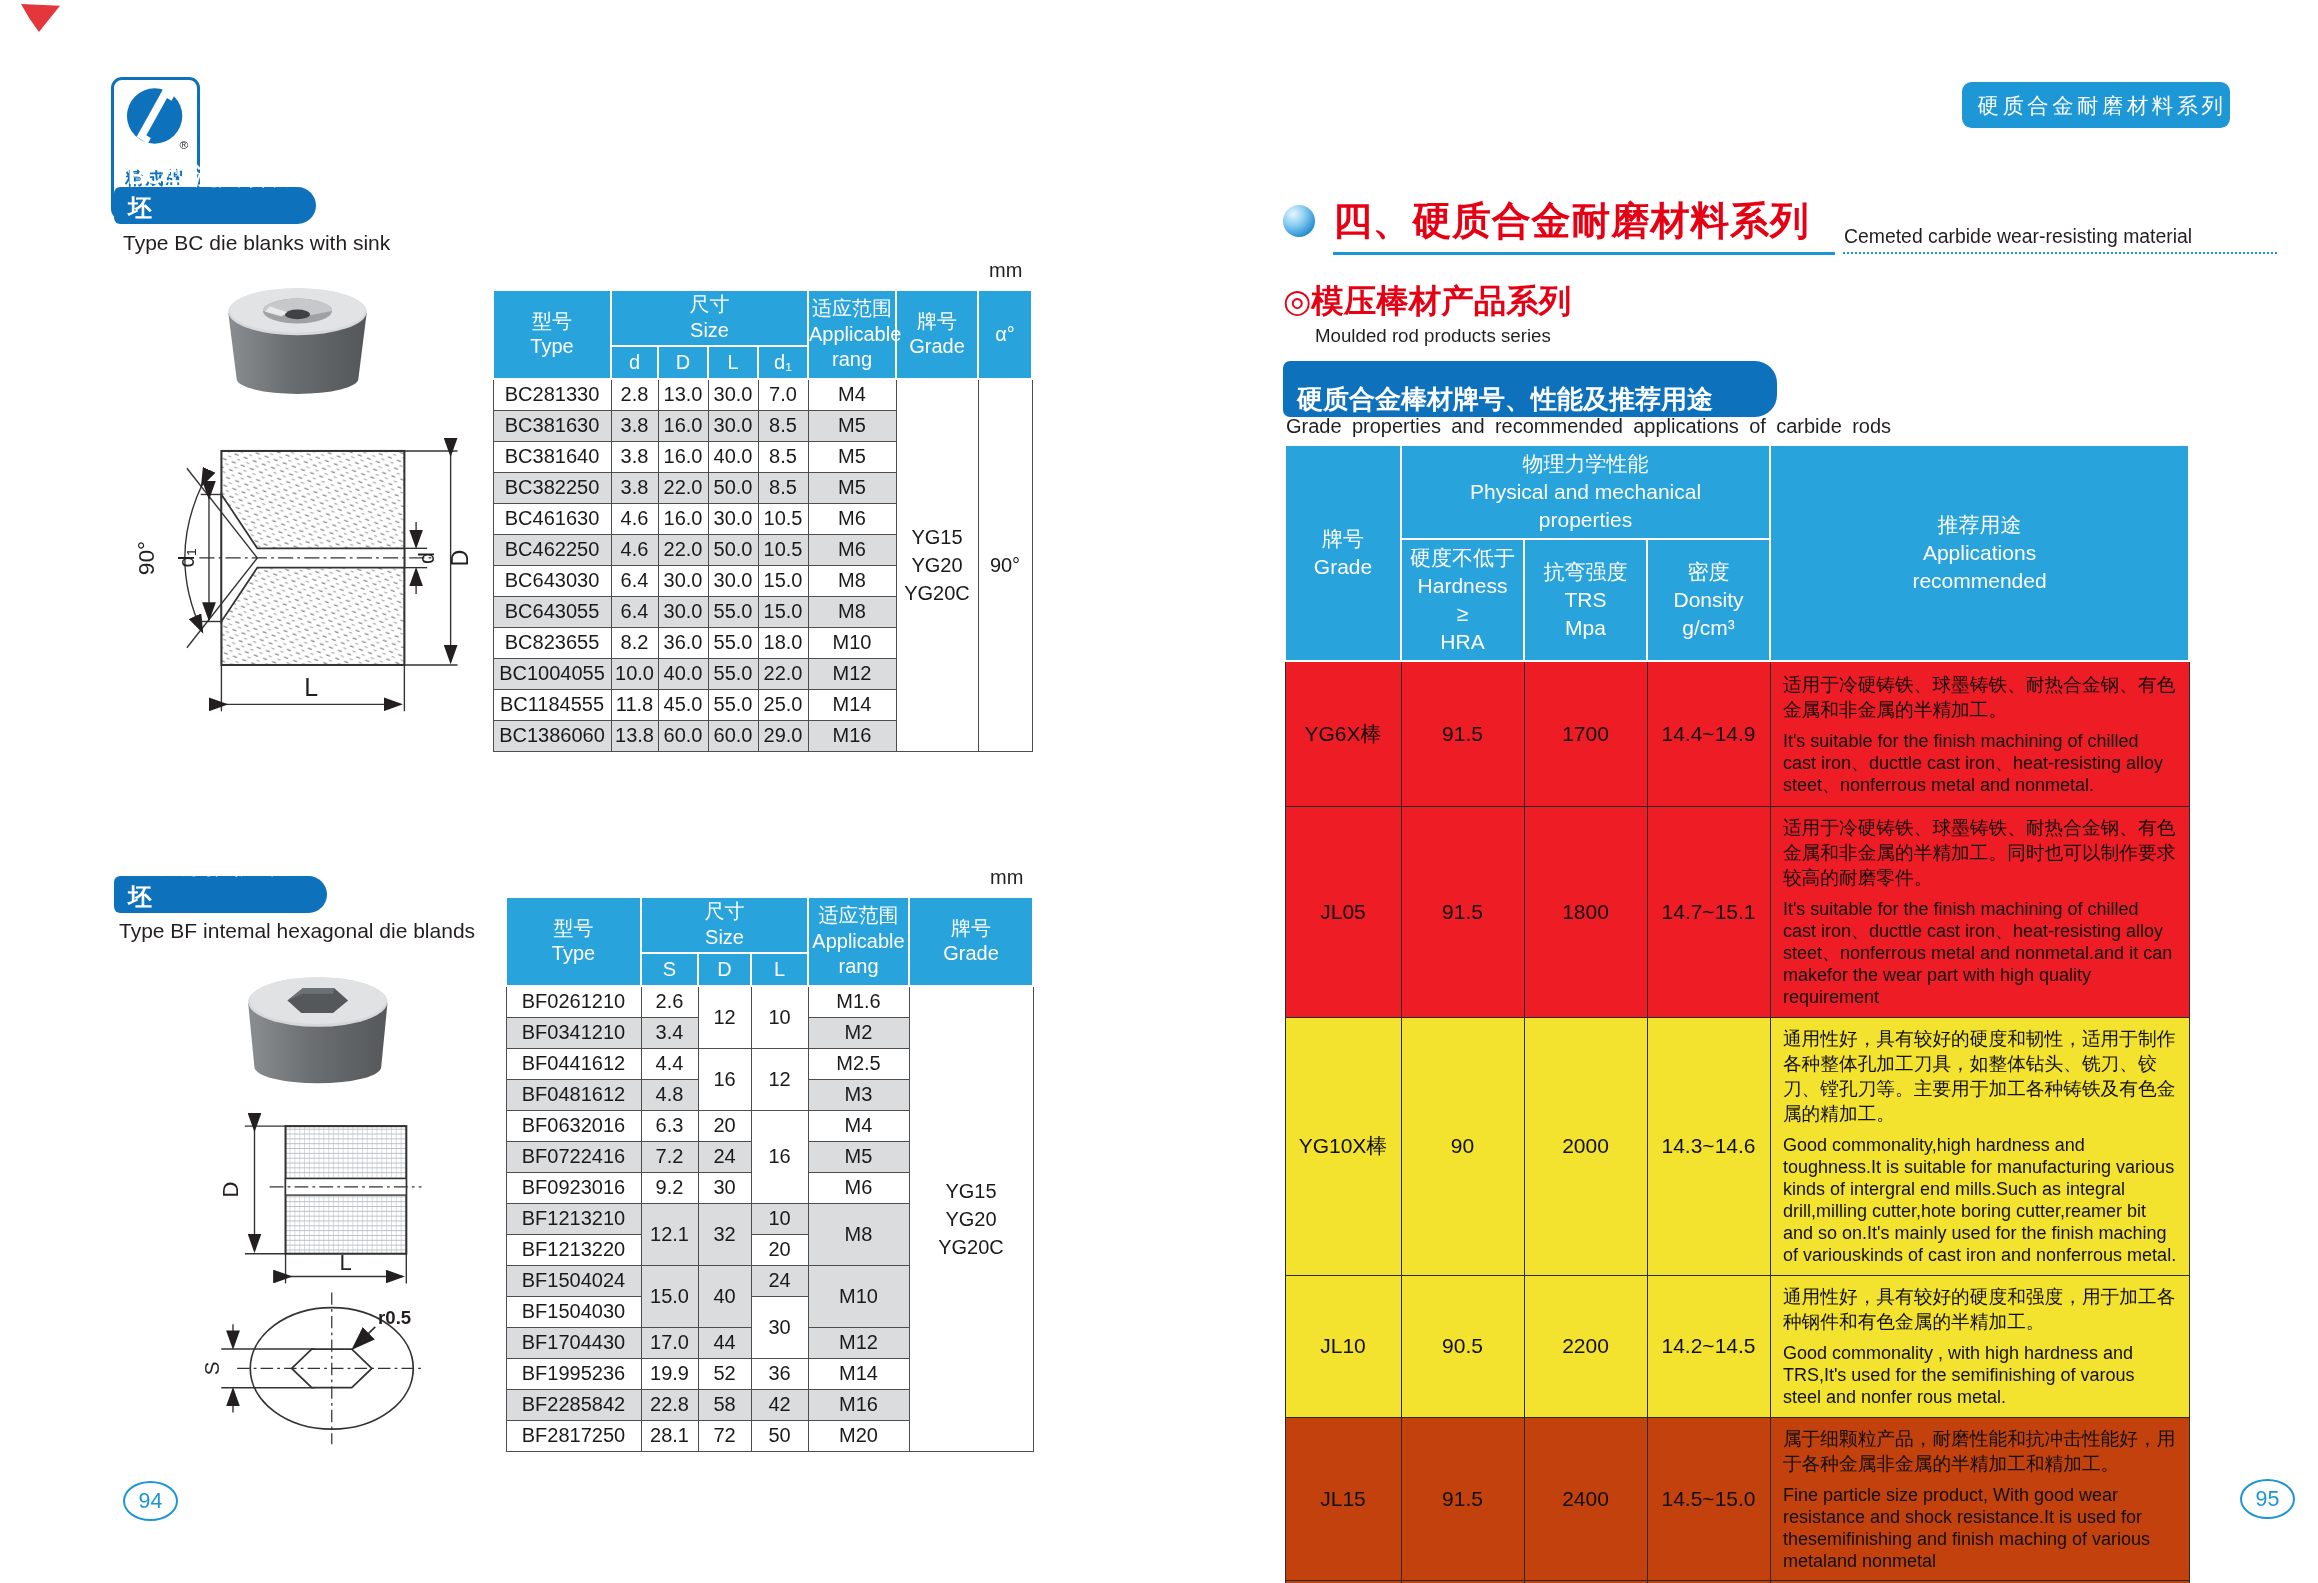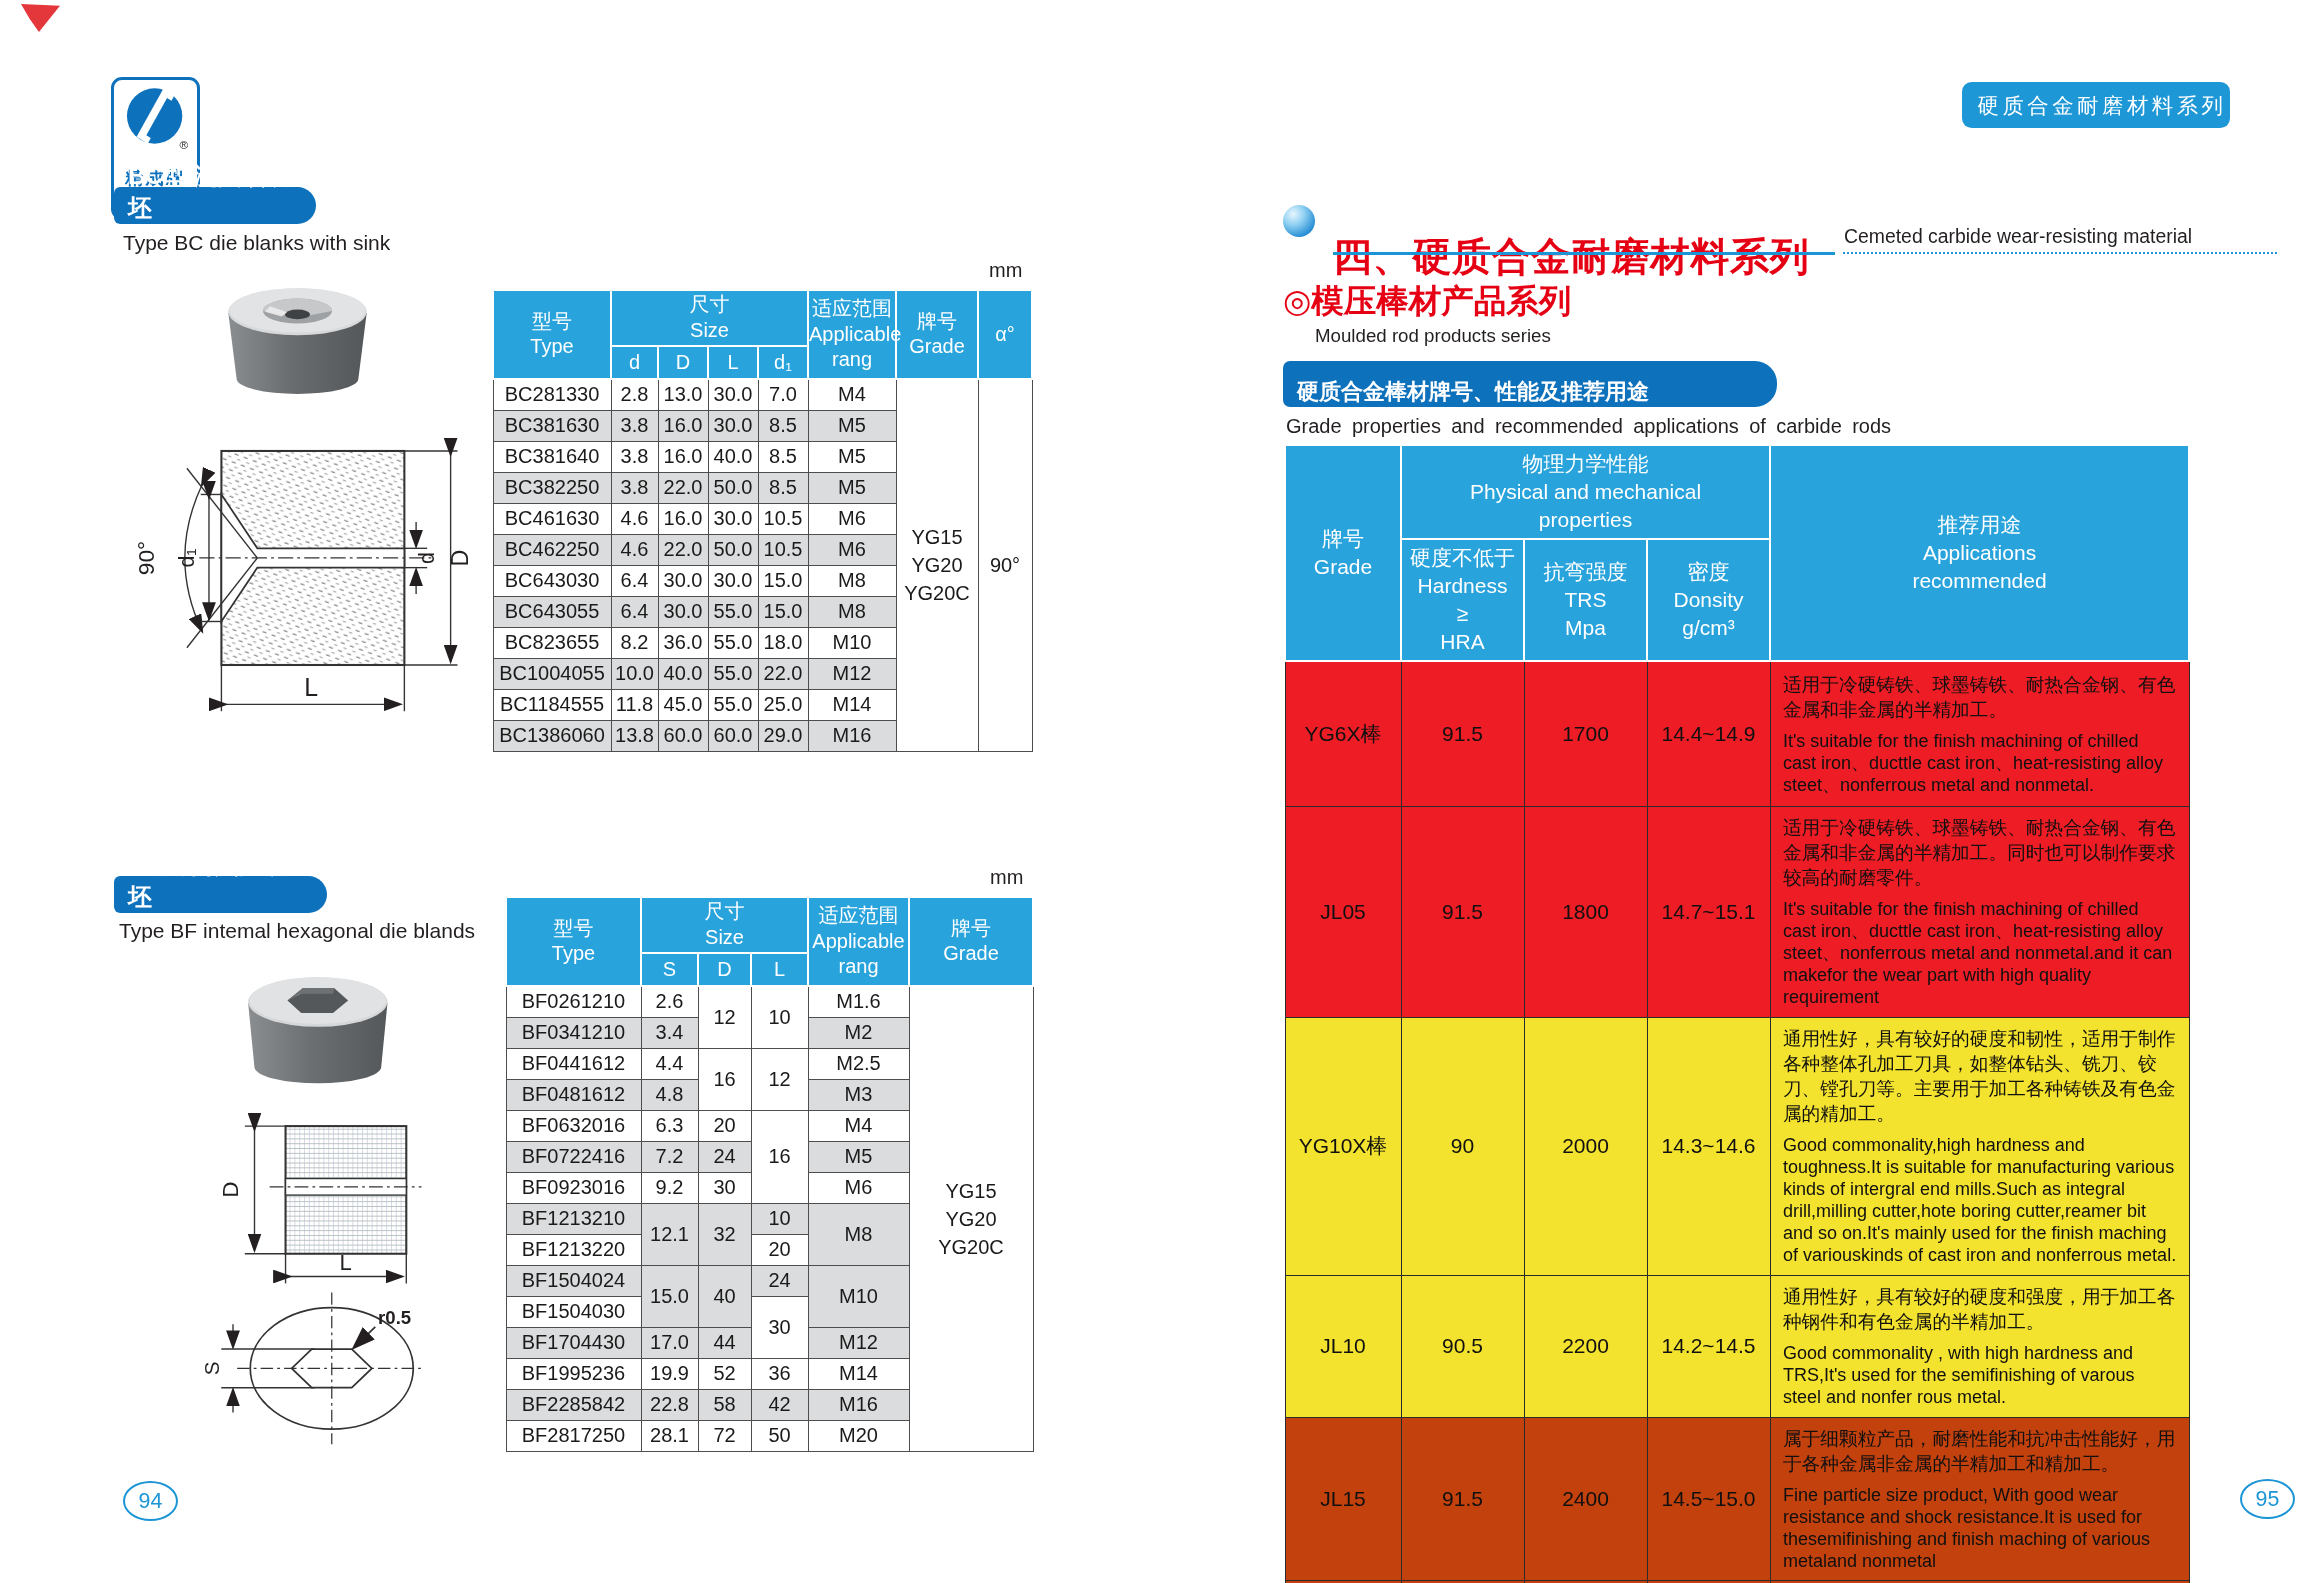--- a/index.html
+++ b/index.html
@@ -33,27 +33,27 @@
   #bf-table{left:505px;top:896px;width:527px;}
 
   .page-badge{width:51px;height:36px;border:2.8px solid #1b95d6;border-radius:50%;background:#fff;
               color:#1b95d6;font-size:21.4px;display:flex;align-items:center;justify-content:center;}
 
   
   .corner-tag{left:1962px;top:82px;width:256px;height:46px;background:#1e97d6;border-radius:9.7px;
               color:#fff;font-size:21.4px;letter-spacing:3.5px;display:flex;align-items:center;justify-content:center;padding-left:12px;}
   .bullet-sphere{left:1283px;top:205px;width:32px;height:32px;border-radius:50%;
                  background:radial-gradient(circle at 32% 28%,#e8f6ff 0%,#8fd0f2 35%,#1a86d0 80%,#0d5e9d 100%);}
-  .main-title{left:1333px;top:194px;font-size:39px;font-weight:bold;color:#e60014;letter-spacing:0.7px;margin-top:36px;}
+  .main-title{left:1333px;top:194px;font-size:39px;font-weight:bold;color:#e60014;letter-spacing:0.7px;}
   .main-title-en{left:1844px;top:225px;font-size:19.4px;color:#231f20;}
   .rule-solid{left:1333px;top:252px;width:502px;border-top:3.5px solid #1b95d6;}
   .rule-dotted{left:1843px;top:252px;width:434px;border-top:2.8px dotted #1b95d6;}
   .series-title{left:1283px;top:280px;font-size:32.5px;font-weight:bold;color:#e60014;}
   .series-en{left:1315px;top:325px;font-size:18.7px;color:#231f20;}
-  .bar-pill{left:1283px;top:361px;width:494px;height:46px;font-size:22px;border-radius:7px 22px 22px 7px;}
+  .bar-pill{left:1283px;top:361px;width:494px;height:56px;font-size:26px;border-radius:7px 22px 22px 7px;}
   .bar-en{left:1286px;top:415px;font-size:20px;word-spacing:4.8px;color:#231f20;}
 
   table.grades{border-collapse:collapse;table-layout:fixed;left:1284px;top:444px;width:904px;}
   table.grades th{background:#29a3db;color:#fff;font-weight:normal;border:2.8px solid #fff;
                   text-align:center;font-size:21px;line-height:28px;padding:4.1px 2.8px;white-space:pre-line;}
   table.grades td{border:1.4px solid #2a2a2a;color:#101010;vertical-align:middle;margin-top:40px;}
   td.num-cell{text-align:center;font-size:21px;}
   td.app-cell{text-align:left;padding:8.3px 12.4px;}
   .app-cn{font-size:18.7px;line-height:25px;margin-bottom:8.3px;}
   .app-en{font-size:18px;line-height:22px;}

